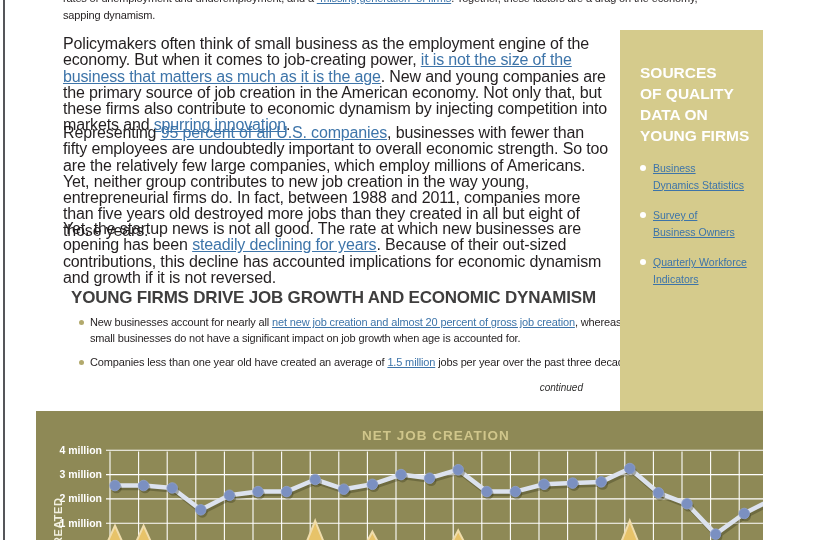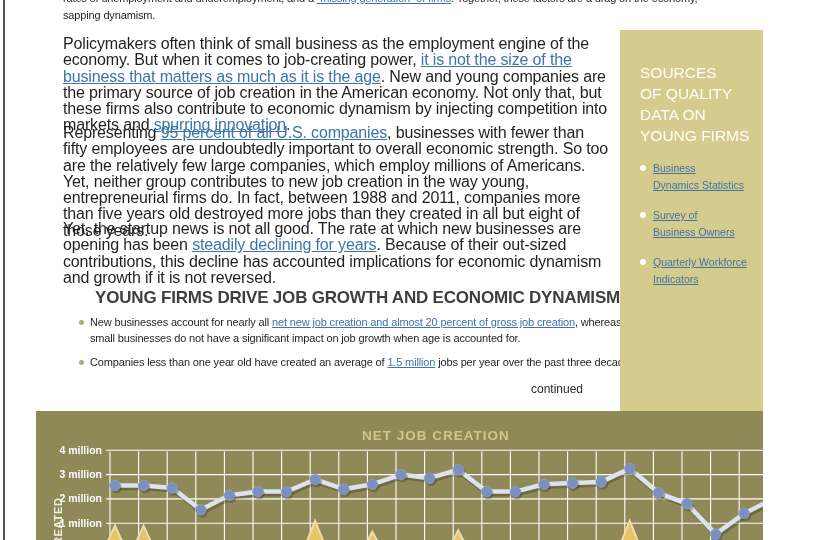--- a/index.html
+++ b/index.html
@@ -7,33 +7,33 @@
         font-family:"Liberation Sans",sans-serif;color:#231f20;}
   .rule{position:absolute;left:3px;top:0;width:2px;height:540px;background:#55565a;}
 
   
   .para{position:absolute;left:63px;width:549px;font-size:16px;line-height:16.3px;letter-spacing:-0.15px;}
   .clipline{position:absolute;left:63px;top:-10px;width:720px;font-size:11px;line-height:16px;
             letter-spacing:-0.15px;white-space:nowrap;overflow:hidden;}
   .clipline2{position:absolute;left:63px;top:7px;width:549px;font-size:11px;line-height:16px;letter-spacing:-0.15px;}
   a.lnk{color:#3d74a9;text-decoration:underline;cursor:pointer;}
   .sec-h{position:absolute;left:63px;top:280px;margin:8px;width:549px;
-         font-size:17px;font-weight:bold;color:#3f3e3e;letter-spacing:-0.2px;text-align:right;}
+         font-size:17px;font-weight:bold;color:#3f3e3e;letter-spacing:-0.2px;}
   .blts{position:absolute;left:63px;top:307px;width:549px;margin:0;padding:0 0 0 27px;list-style:none;
         font-size:11px;line-height:15.8px;letter-spacing:-0.15px;}
   .blts li{position:relative;margin-bottom:3px;margin-top:8px;}
   .blts li::before{content:"";position:absolute;left:-11px;top:5px;width:5px;height:5px;
         border-radius:50%;background:#b2a96c;}
   .continued{position:absolute;left:63px;top:382px;width:520px;text-align:right;
-        font-size:12px;color:#2e2d2c;}
+        font-size:10px;font-style:italic;color:#2e2d2c;}
 
   
   .sidebar{position:absolute;left:620px;top:30px;width:176px;height:381px;background:#d5cb8c;
         box-sizing:border-box;padding:32px 14px 0 20px;}
-  .sb-h{margin:0;color:#ffffff;font-size:15.5px;font-weight:normal;line-height:21px;white-space:pre-line;}
+  .sb-h{margin:0;color:#ffffff;font-size:15.5px;font-weight:bold;line-height:21px;white-space:pre-line;}
   .sb-p{margin:13px 0 0 0;font-size:10.5px;line-height:17.5px;color:#4e4c41;}
   .sb-links{margin-top:14px;}
   .sb-item{position:relative;padding-left:13px;margin-bottom:14px;font-size:10.5px;line-height:16.5px;}
   .sb-item::before{content:"";position:absolute;left:0;top:5px;width:6px;height:6px;
         border-radius:50%;background:#ffffff;}
   .sbl{white-space:pre-line;}
 
   
   .chart{position:absolute;left:36px;top:411px;width:760px;height:129px;margin:0;background:#8e8956;overflow:hidden;}
 </style>

